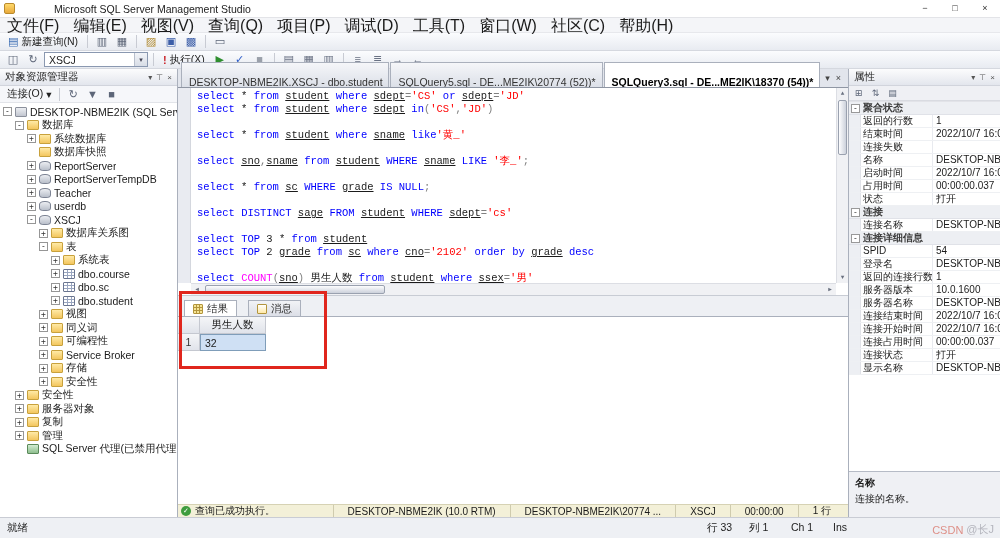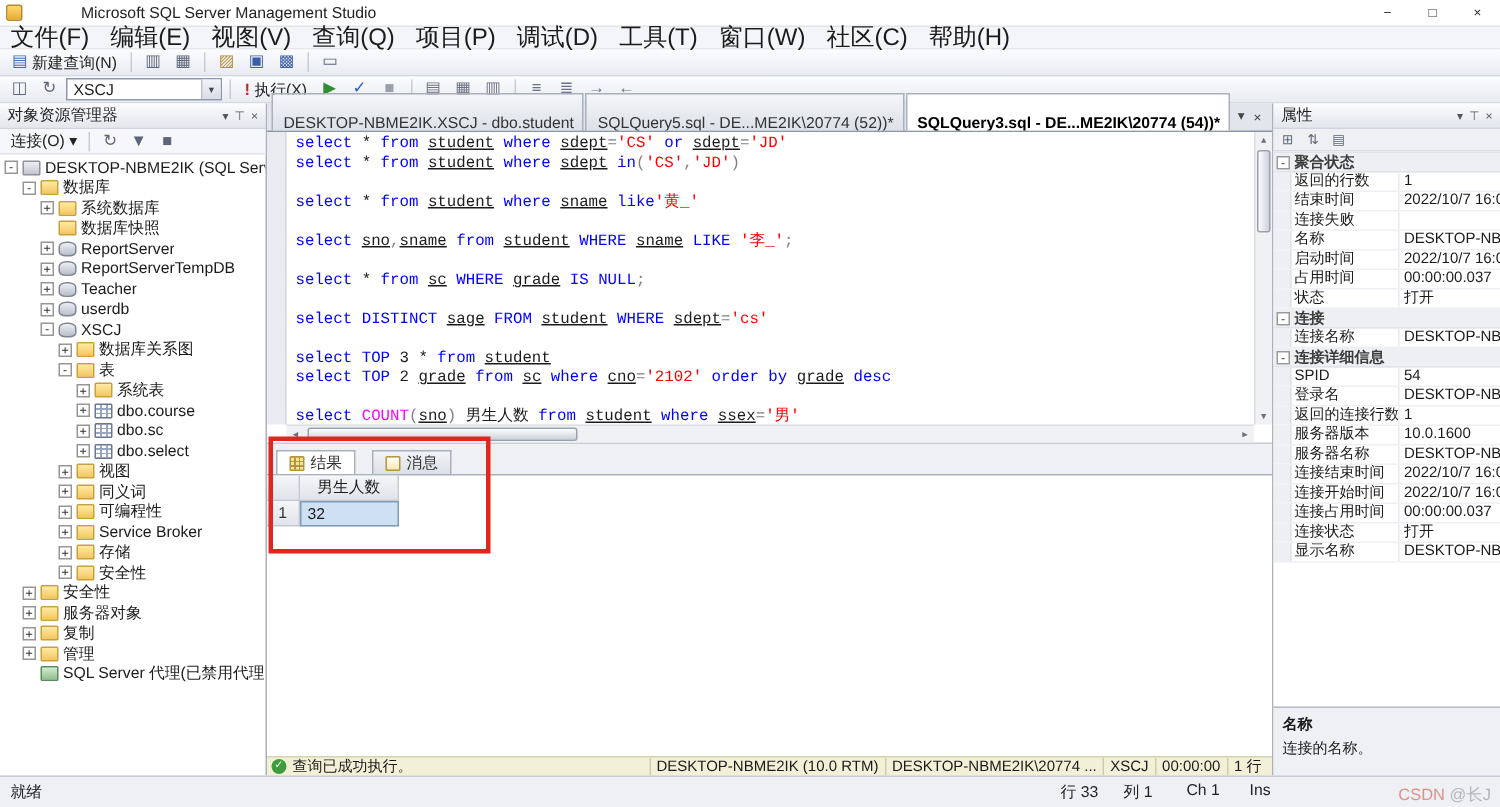--- a/index.html
+++ b/index.html
@@ -84,21 +84,21 @@
   .rg-colhead{width:66px;height:17px;background:linear-gradient(#f5f6f8,#e0e3ea);border-right:1px solid #c5c8d0;border-bottom:1px solid #c5c8d0;display:flex;align-items:center;justify-content:center;flex:none;}
   .rg-rowhead{width:22px;height:17px;background:linear-gradient(#f5f6f8,#e0e3ea);border-right:1px solid #c5c8d0;border-bottom:1px solid #c5c8d0;display:flex;align-items:center;justify-content:center;flex:none;color:#333;}
   .rg-cell{width:66px;height:17px;border-right:1px solid #dfe2e8;border-bottom:1px solid #dfe2e8;display:flex;align-items:center;padding:0 4px;flex:none;}
   .cell-sel{background:#cfe0f4;border:1px solid #7f9db9;}
 
   
   .qstatus{height:13px;flex:none;background:var(--status-yellow,#f3f0d8);border-top:1px solid #d6d2b4;display:flex;align-items:center;font-size:10px;padding:0 3px;gap:4px;white-space:nowrap;overflow:hidden;}
   .okdot{width:10px;height:10px;border-radius:50%;background:var(--success,#3e9c3e);color:#fff;font-size:7px;line-height:10px;text-align:center;flex:none;}
   .qmsg{flex:1;overflow:hidden;}
   .qsegs{display:flex;height:100%;}
-  .qseg{border-left:1px solid #cfcbae;padding:0 4px;display:flex;align-items:center;white-space:nowrap;}
+  .qseg{border-left:1px solid #cfcbae;padding:0 14px;display:flex;align-items:center;white-space:nowrap;}
 
   
   .props{width:152px;flex:none;background:#f3f4f7;border-left:1px solid #aab0bc;display:flex;flex-direction:column;font-size:10px;}
   .props-combo-row{height:17px;padding:1px 2px;flex:none;background:#f0f1f5;}
   .pcombo{height:15px;background:#fff;border:1px solid #8a98b0;display:flex;align-items:center;padding-left:3px;font-size:10px;}
   .props-toolbar{height:15px;display:flex;gap:2px;padding:0 2px;border-bottom:1px solid #d9dbe1;background:#eff0f4;align-items:center;flex:none;}
   .ptbtn{width:15px;height:13px;display:flex;align-items:center;justify-content:center;font-size:9px;color:#5d6678;}
   .props-grid{flex:1;background:#fff;overflow:hidden;border-top:1px solid #e2e3e8;}
   .pcat{display:flex;align-items:center;background:#edeff3;font-weight:bold;color:#3c3c3c;border-bottom:1px solid #e0e2e8;height:13px;}
   .cexp{width:9px;height:9px;border:1px solid #999;background:#fff;font-size:8px;line-height:7px;text-align:center;margin:0 3px 0 2px;flex:none;font-weight:normal;font-family:"DejaVu Sans Mono",monospace;}
@@ -317,21 +317,21 @@
             <span class="tlabel">dbo.course</span>
           </div>
           <div class="trow" style="padding-left: 51px;">
             <span class="exp">+</span>
             <span class="ticon ti-table"></span>
             <span class="tlabel">dbo.sc</span>
           </div>
           <div class="trow" style="padding-left: 51px;">
             <span class="exp">+</span>
             <span class="ticon ti-table"></span>
-            <span class="tlabel">dbo.select</span>
+            <span class="tlabel">dbo.student</span>
           </div>
           <div class="trow" style="padding-left: 39px;">
             <span class="exp">+</span>
             <span class="ticon ti-folder"></span>
             <span class="tlabel">视图</span>
           </div>
           <div class="trow" style="padding-left: 39px;">
             <span class="exp">+</span>
             <span class="ticon ti-folder"></span>
             <span class="tlabel">同义词</span>
@@ -381,21 +381,21 @@
             <span class="ticon ti-agent"></span>
             <span class="tlabel">SQL Server 代理(已禁用代理 XP)</span>
           </div>
         </div>
     </div>
 
     <div class="center">
       <div class="doc-tabs" id="docTabs">
           <span class="dtab">DESKTOP-NBME2IK.XSCJ - dbo.student</span>
           <span class="dtab">SQLQuery5.sql - DE...ME2IK\20774 (52))*</span>
-          <span class="dtab active">SQLQuery3.sql - DE...ME2IK\20774 (54))*</span>
+          <span class="dtab active">SQLQuery3.sql - DE...ME2IK\18370 (54))*</span>
           <span class="dt-btns">
             <span>▾</span>
             <span>×</span>
           </span>
         </div>
 
       <div class="editor">
         <div class="ed-margin"></div>
         <div class="ed-code" id="edCode">
             <div class="code-line"><span class="seg-k">select</span><span class="seg-p"> * </span><span class="seg-k">from</span><span class="seg-p"> </span><span class="seg-i">student</span><span class="seg-p"> </span><span class="seg-k">where</span><span class="seg-p"> </span><span class="seg-i">sdept</span><span class="seg-o">=</span><span class="seg-s">'CS'</span><span class="seg-p"> </span><span class="seg-k">or</span><span class="seg-p"> </span><span class="seg-i">sdept</span><span class="seg-o">=</span><span class="seg-s">'JD'</span></div>

